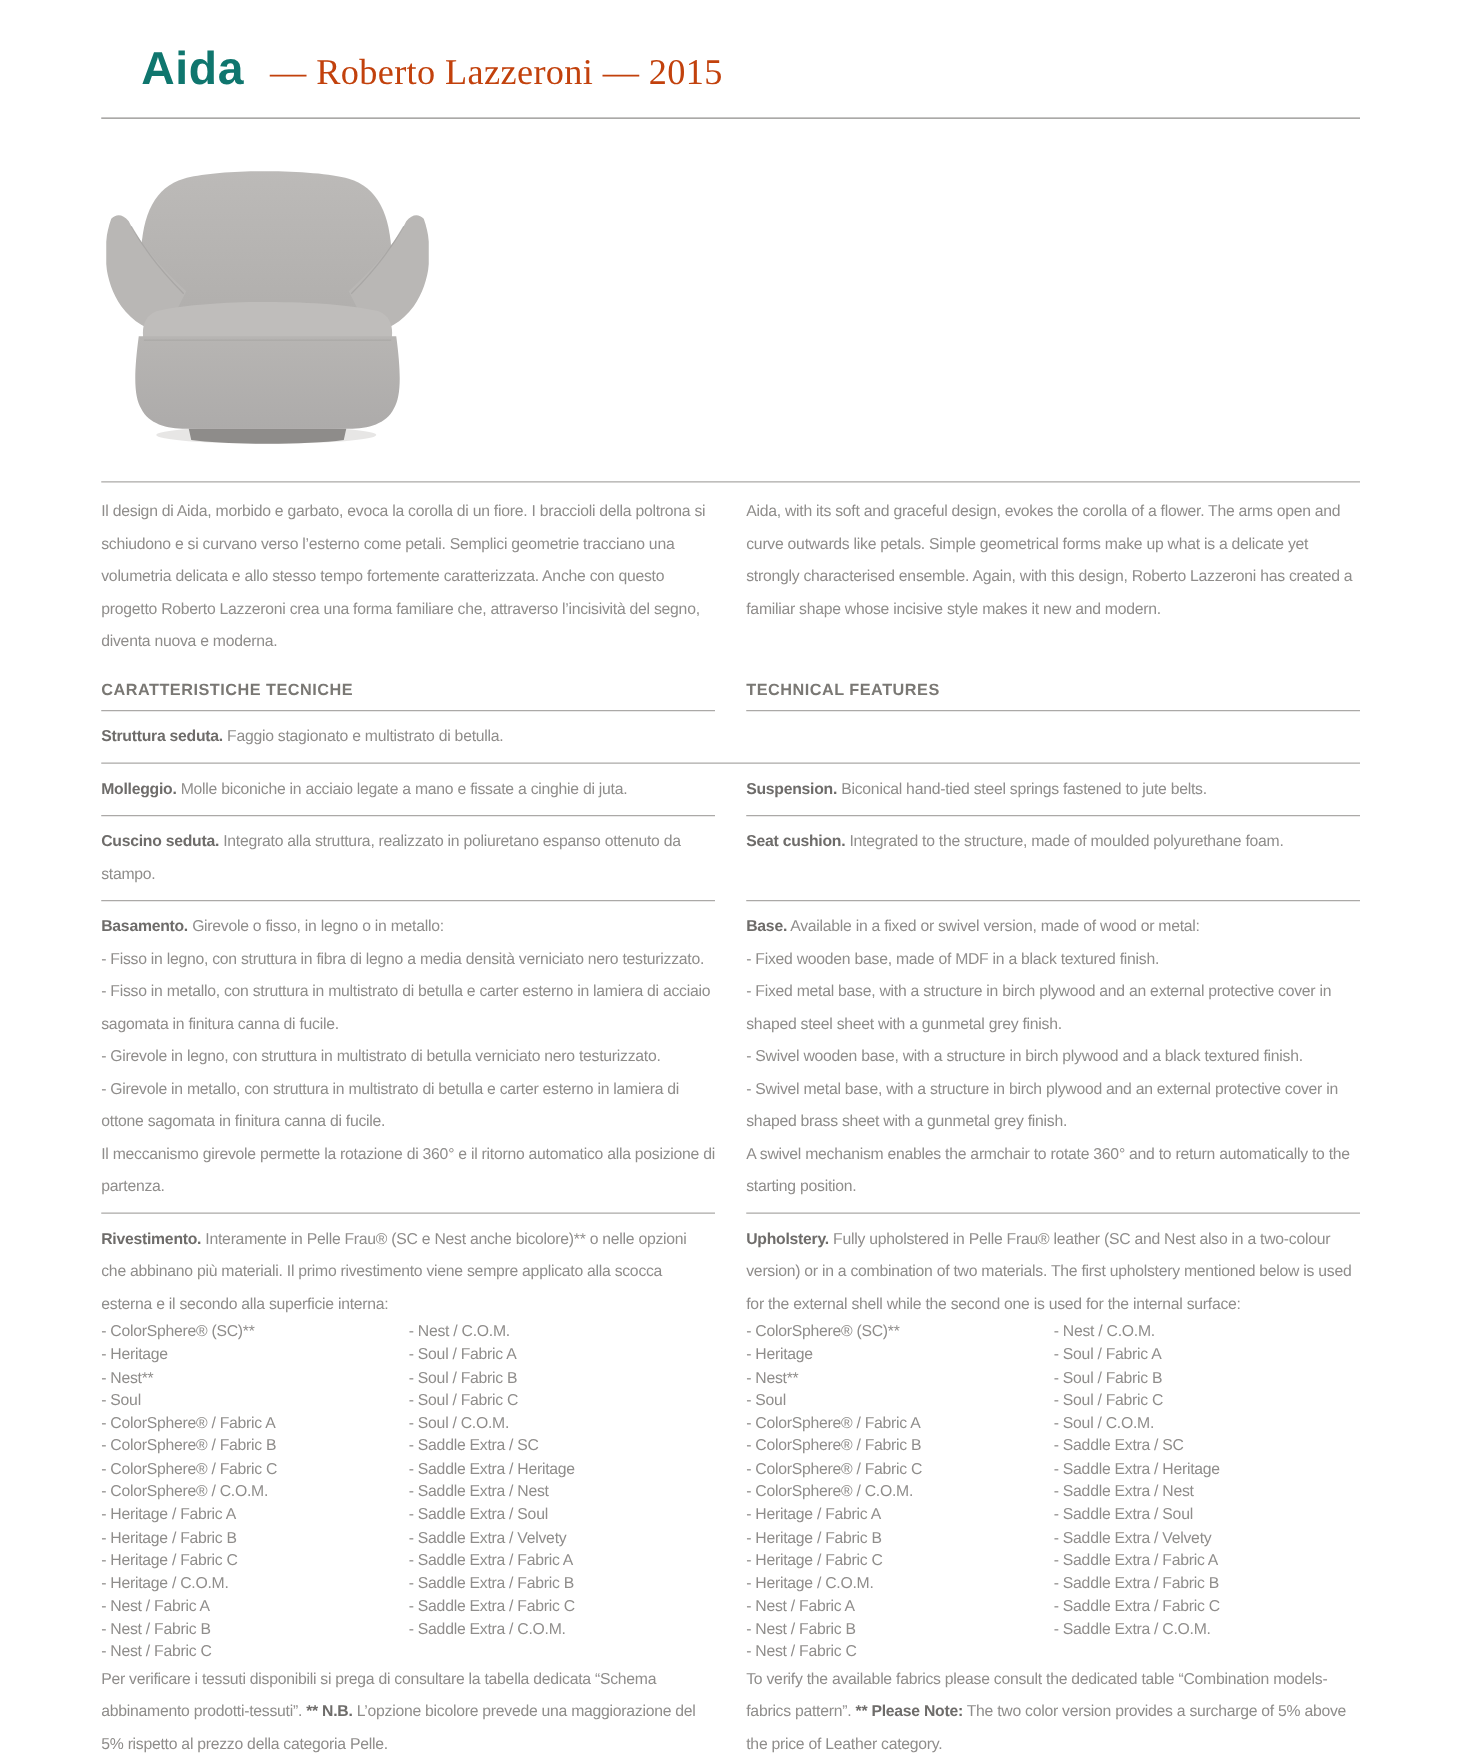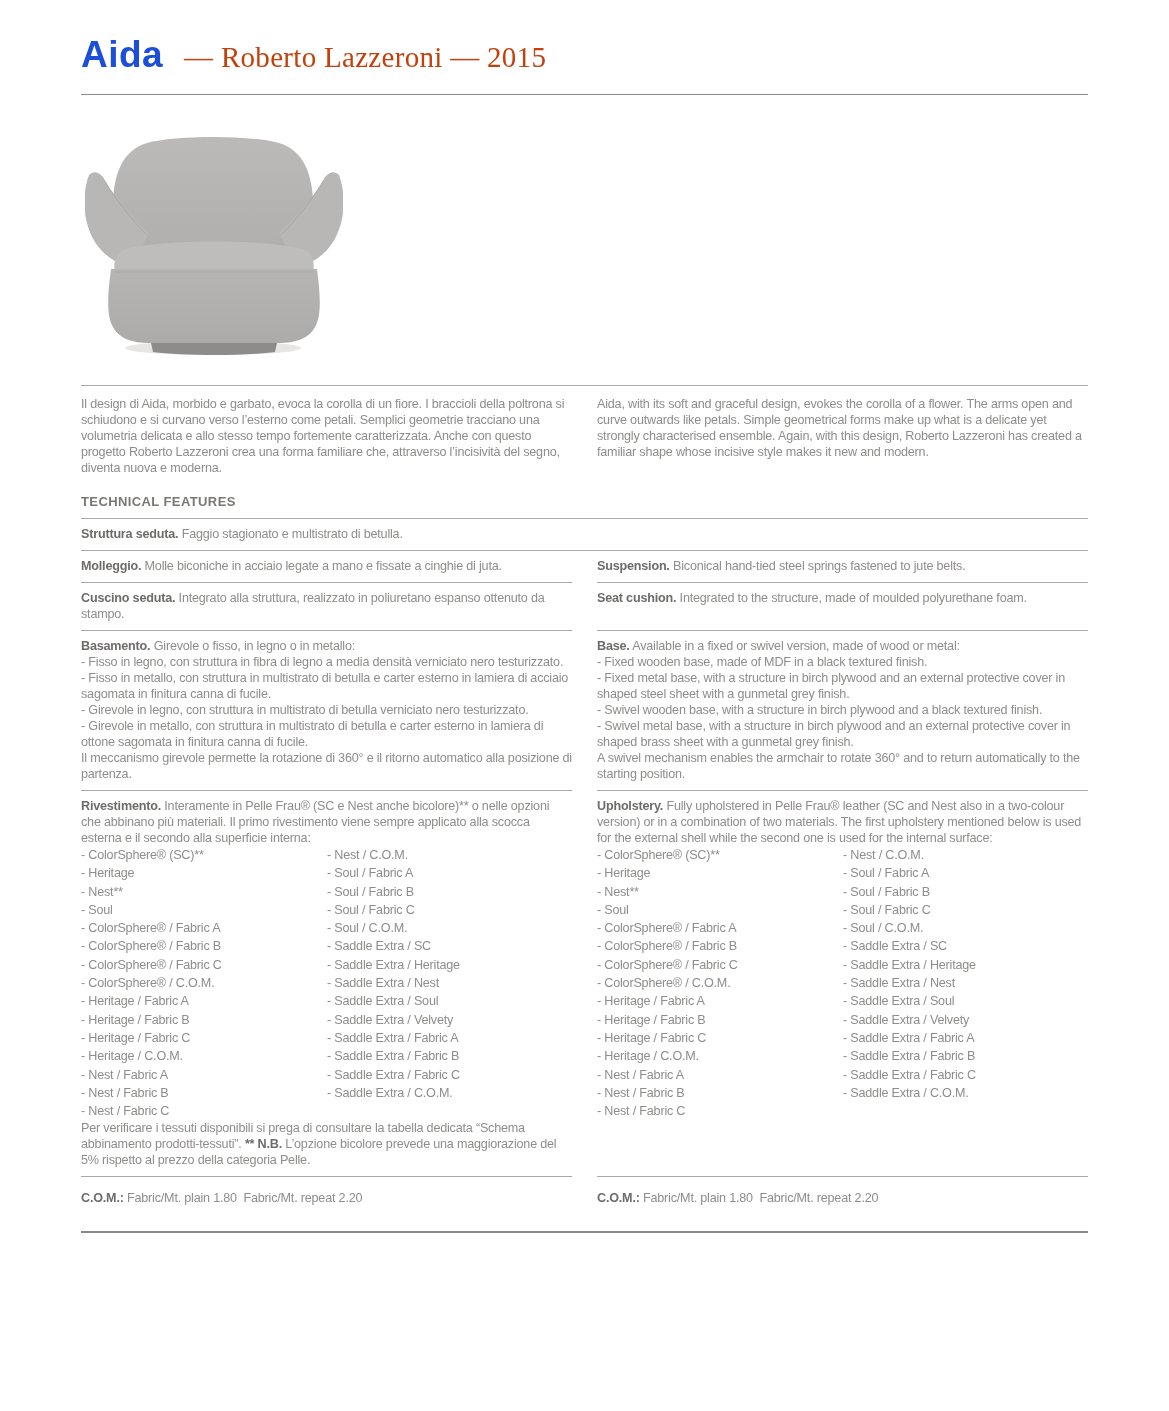--- a/index.html
+++ b/index.html
@@ -5,33 +5,33 @@
   html,body{margin:0;padding:0;}
   body{
     width:1169px;min-height:1411px;background:#ffffff;
     font-family:"Liberation Sans","DejaVu Sans",sans-serif;
     color:#8f8d8b;
   }
   .page{padding:0 81px;}
   
   header{padding:34px 0 18px;}
   h1{margin:0;font-weight:normal;white-space:nowrap;}
-  .t-name{font-size:37px;font-weight:bold;color:#1d4ed8;letter-spacing:.5px;}
+  .t-name{font-size:37px;font-weight:bold;color:#0f766e;letter-spacing:.5px;margin-left:32px;}
   .t-rest{font-size:29px;color:#c2410c;margin-left:12px;letter-spacing:.3px;font-family:Liberation Serif, serif;}
   
   .rule{border-top:1px solid #8f8d8b;height:0;}
   .rule-light{border-top:1px solid #aba9a7;}
   .rule-bottom{border-top:2px solid #8a8886;}
   
   figure.hero{margin:0;padding:36px 0 28px;}
   figure.hero svg{display:block;margin-left:4px;}
   
   .row{display:flex;gap:25px;align-items:stretch;}
   .cell{flex:1;min-width:0;border-bottom:1px solid #aba9a7;padding:7px 0 8px;}
-  p{margin:0;font-size:12.6px;line-height:16px;letter-spacing:-0.2px;}
+  p{margin:0;font-size:12.6px;line-height:26px;letter-spacing:-0.2px;}
   b{font-weight:bold;color:#6e6c6a;}
   .pre{white-space:pre-line;}
   .intro-row{padding:10px 0 12px;}
   .intro-row .cell{border-bottom:none;padding:0;}
   h2{margin:0;font-size:13px;font-weight:bold;color:#7a7874;letter-spacing:.4px;font-stretch:condensed;}
   .heads .cell{padding:6px 0 9px;}
   
   .opts{display:flex;}
   .optcol{width:246px;}
   .optcol:last-child{width:auto;flex:1;}
@@ -85,20 +85,23 @@
     <div class="cell">
       <p>Il design di Aida, morbido e garbato, evoca la corolla di un fiore. I braccioli della poltrona si schiudono e si curvano verso l’esterno come petali. Semplici geometrie tracciano una volumetria delicata e allo stesso tempo fortemente caratterizzata. Anche con questo progetto Roberto Lazzeroni crea una forma familiare che, attraverso l’incisività del segno, diventa nuova e moderna.</p>
     </div>
     <div class="cell">
       <p>Aida, with its soft and graceful design, evokes the corolla of a flower. The arms open and curve outwards like petals. Simple geometrical forms make up what is a delicate yet strongly characterised ensemble. Again, with this design, Roberto Lazzeroni has created a familiar shape whose incisive style makes it new and modern.</p>
     </div>
   </div>
 
   <div class="row heads">
     <div class="cell">
+      <h2>CARATTERISTICHE TECNICHE</h2>
+    </div>
+    <div class="cell">
       <h2>TECHNICAL FEATURES</h2>
     </div>
   </div>
 
 
   <div class="row">
     <div class="cell">
       <p><b>Struttura seduta.</b> <span class="pre">Faggio stagionato e multistrato di betulla.</span></p>
     </div>
   </div>
@@ -210,20 +213,21 @@
             <div class="opt">- Saddle Extra / Heritage</div>
             <div class="opt">- Saddle Extra / Nest</div>
             <div class="opt">- Saddle Extra / Soul</div>
             <div class="opt">- Saddle Extra / Velvety</div>
             <div class="opt">- Saddle Extra / Fabric A</div>
             <div class="opt">- Saddle Extra / Fabric B</div>
             <div class="opt">- Saddle Extra / Fabric C</div>
             <div class="opt">- Saddle Extra / C.O.M.</div>
           </div>
       </div>
+      <p class="note"><span>To verify the available fabrics please consult the dedicated table “Combination models-fabrics pattern”. </span><b>** Please Note:</b><span> The two color version provides a surcharge of 5% above the price of Leather category.</span></p>
     </div>
   </div>
 
   <div class="row comrow">
     <div class="cell">
       <p><b>C.O.M.:</b> <span class="comv">Fabric/Mt. plain 1.80  Fabric/Mt. repeat 2.20</span></p>
     </div>
     <div class="cell">
       <p><b>C.O.M.:</b> <span class="comv">Fabric/Mt. plain 1.80  Fabric/Mt. repeat 2.20</span></p>
     </div>

